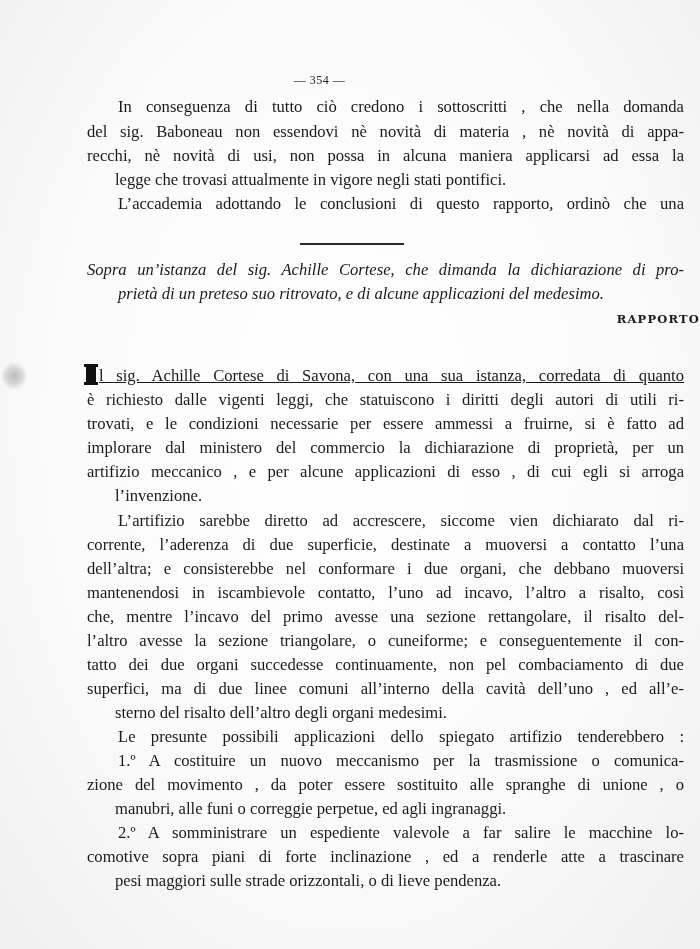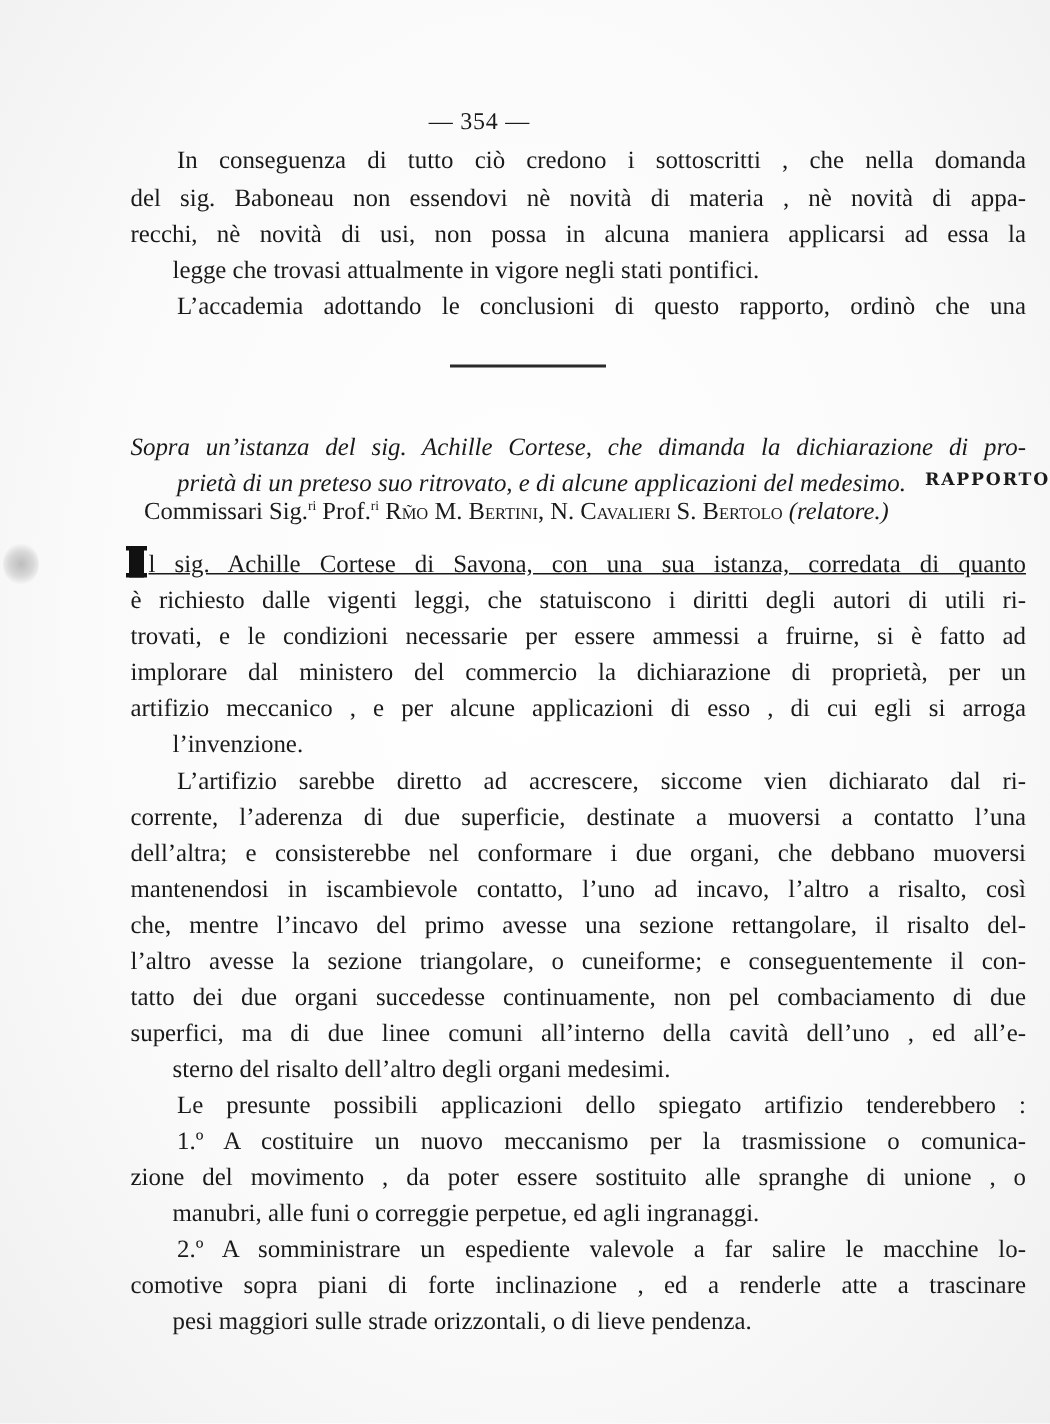--- a/index.html
+++ b/index.html
@@ -14,34 +14,34 @@
     position: absolute; left: 0; top: 0; width: 700px; height: 949px;
     background: radial-gradient(ellipse at 50% 45%, #ffffff 0%, #fafafa 60%, #efefef 100%);
   }
   .smudge {
     position: absolute; left: 2px; top: 362px; width: 24px; height: 28px;
     border-radius: 50%;
     background: radial-gradient(circle, #bdbdbd 0%, #d8d8d8 45%, rgba(240,240,240,0) 75%);
   }
   .pagenum {
     position: absolute; top: 73px; left: 0; width: 639px; text-align: center;
-    font-size: 16px; letter-spacing: 0.5px;
+    font-size: 12px; letter-spacing: 0.5px;
   }
   .line {
     position: absolute; white-space: nowrap; font-size: 16.6px;
     line-height: 20px;
   }
   .just { left: 87px; width: 597px; text-align: justify; text-align-last: justify; }
   .ind { left: 118px; width: 566px; text-align: justify; text-align-last: justify; }
   .last { text-align-last: left; margin-left: 28px; }
   .rule {
     position: absolute; left: 300px; top: 243px; width: 104px; height: 2px;
     background: #2a2a2a;
   }
-  .it { font-style: italic; margin-top: 28px; }
+  .it { font-style: italic; }
   .heading {
     position: absolute; top: 312px; left: 0; width: 700px; text-align: right;
     font-size: 11.5px; font-weight: bold; letter-spacing: 1.2px;
     font-family: "DejaVu Serif", serif;
   }
   .sc { font-variant: small-caps; }
   .dropcap {
     position: absolute; left: 86px; top: 364px; width: 10px; height: 21px;
     background: #111;
   }
@@ -67,23 +67,20 @@
 
   <div class="line ind" style="top:194px">L’accademia adottando le conclusioni di questo rapporto, ordinò che una</div>
 
   <div class="rule"></div>
 
   <div class="line it" style="top:260px; left:87px; width:597px; text-align:justify; text-align-last:justify;">Sopra un’istanza del sig. Achille Cortese, che dimanda la dichiarazione di pro-</div>
   <div class="line it" style="top:284px; left:118px; width:566px;">prietà di un preteso suo ritrovato, e di alcune applicazioni del medesimo.</div>
 
   <div class="heading">RAPPORTO</div>
 
-  <div class="line" style="top:331px; left:96px; width:590px; font-size:16.4px;">
-    <span>Commissari Sig.</span><sup>ri</sup><span> Prof.</span><sup>ri</sup><span class="sc"> Rm̃o M. Bertini, N. Cavalieri S. Bertolo </span><span class="it">(relatore.)</span>
-  </div>
 
   <div class="dropcap"></div>
   <div class="line" style="top:366px; left:99px; width:585px; text-align:justify; text-align-last:justify;text-decoration:underline;">l sig. Achille Cortese di Savona, con una sua istanza, corredata di quanto</div>
   <div class="line just" style="top:390px">è richiesto dalle vigenti leggi, che statuiscono i diritti degli autori di utili ri-</div>
   <div class="line just" style="top:414px">trovati, e le condizioni necessarie per essere ammessi a fruirne, si è fatto ad</div>
   <div class="line just" style="top:438px">implorare dal ministero del commercio la dichiarazione di proprietà, per un</div>
   <div class="line just" style="top:462px">artifizio meccanico , e per alcune applicazioni di esso , di cui egli si arroga</div>
   <div class="line just last" style="top:486px">l’invenzione.</div>
 
   <div class="line ind" style="top:511px">L’artifizio sarebbe diretto ad accrescere, siccome vien dichiarato dal ri-</div>

